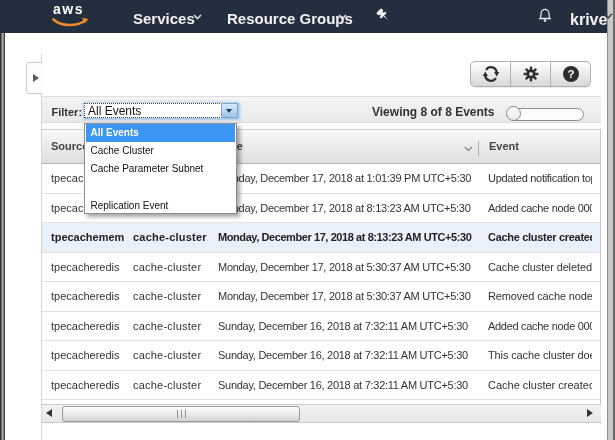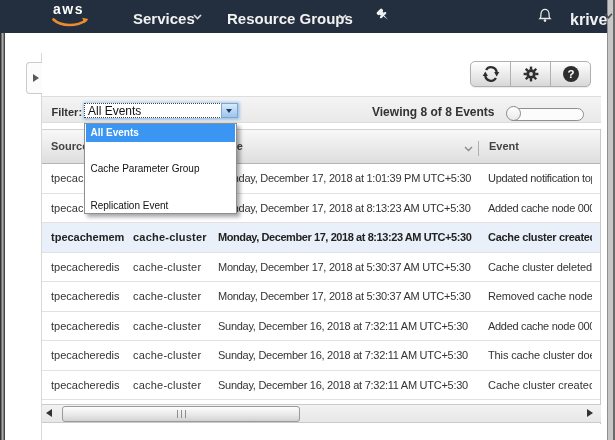--- a/index.html
+++ b/index.html
@@ -217,15 +217,16 @@
 <div class="abs" id="hsb"></div>
 <div class="abs" id="sbl"></div>
 <div class="abs" id="sbr"></div>
 <div class="abs" id="thumb"></div>
 <div class="abs grip" style="left:177px;"></div>
 <div class="abs grip" style="left:181px;"></div>
 <div class="abs grip" style="left:185px;"></div>
 
 <div class="abs" id="dd">
   <div class="it sel1" style="top:0px;">All Events</div>
-  <div class="it" style="top:36.4px;">Cache Parameter Group</div>
+  <div class="it" style="top:18.2px;">Cache Cluster</div>
+  <div class="it" style="top:36.4px;">Cache Parameter Subnet</div>
   <div class="it" style="top:72.8px;">Replication Event</div>
 </div>
 
 </body></html>

